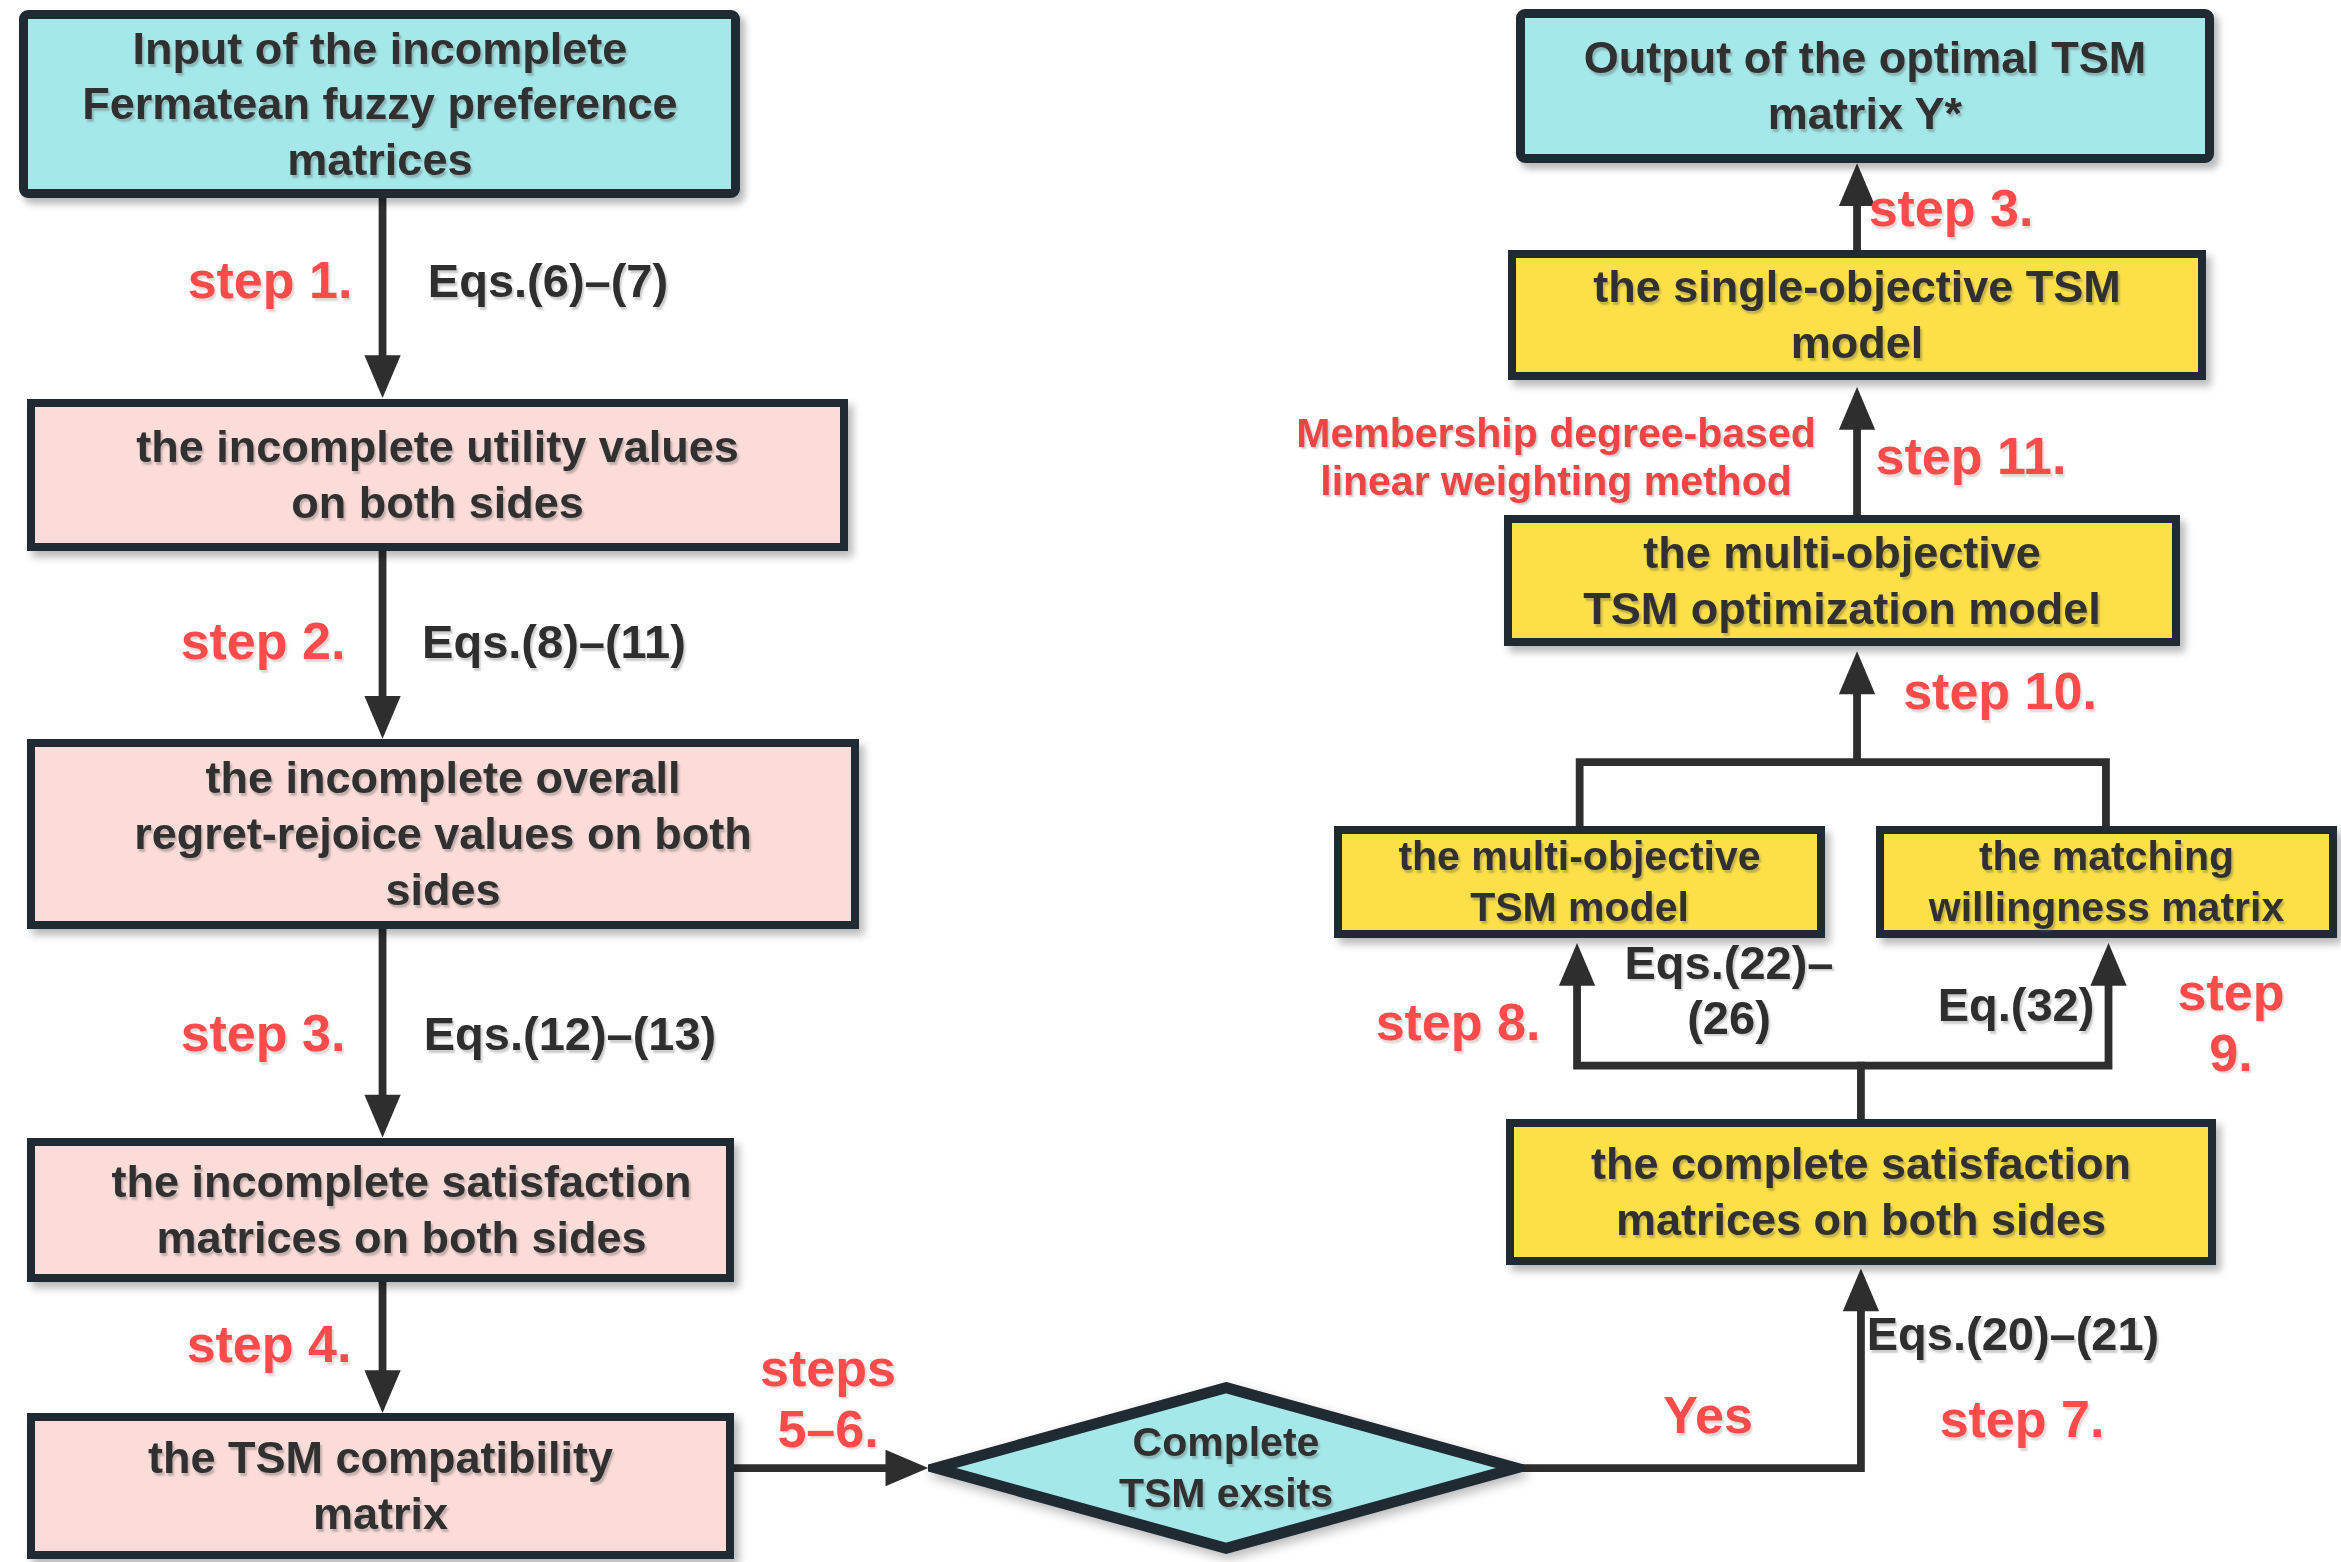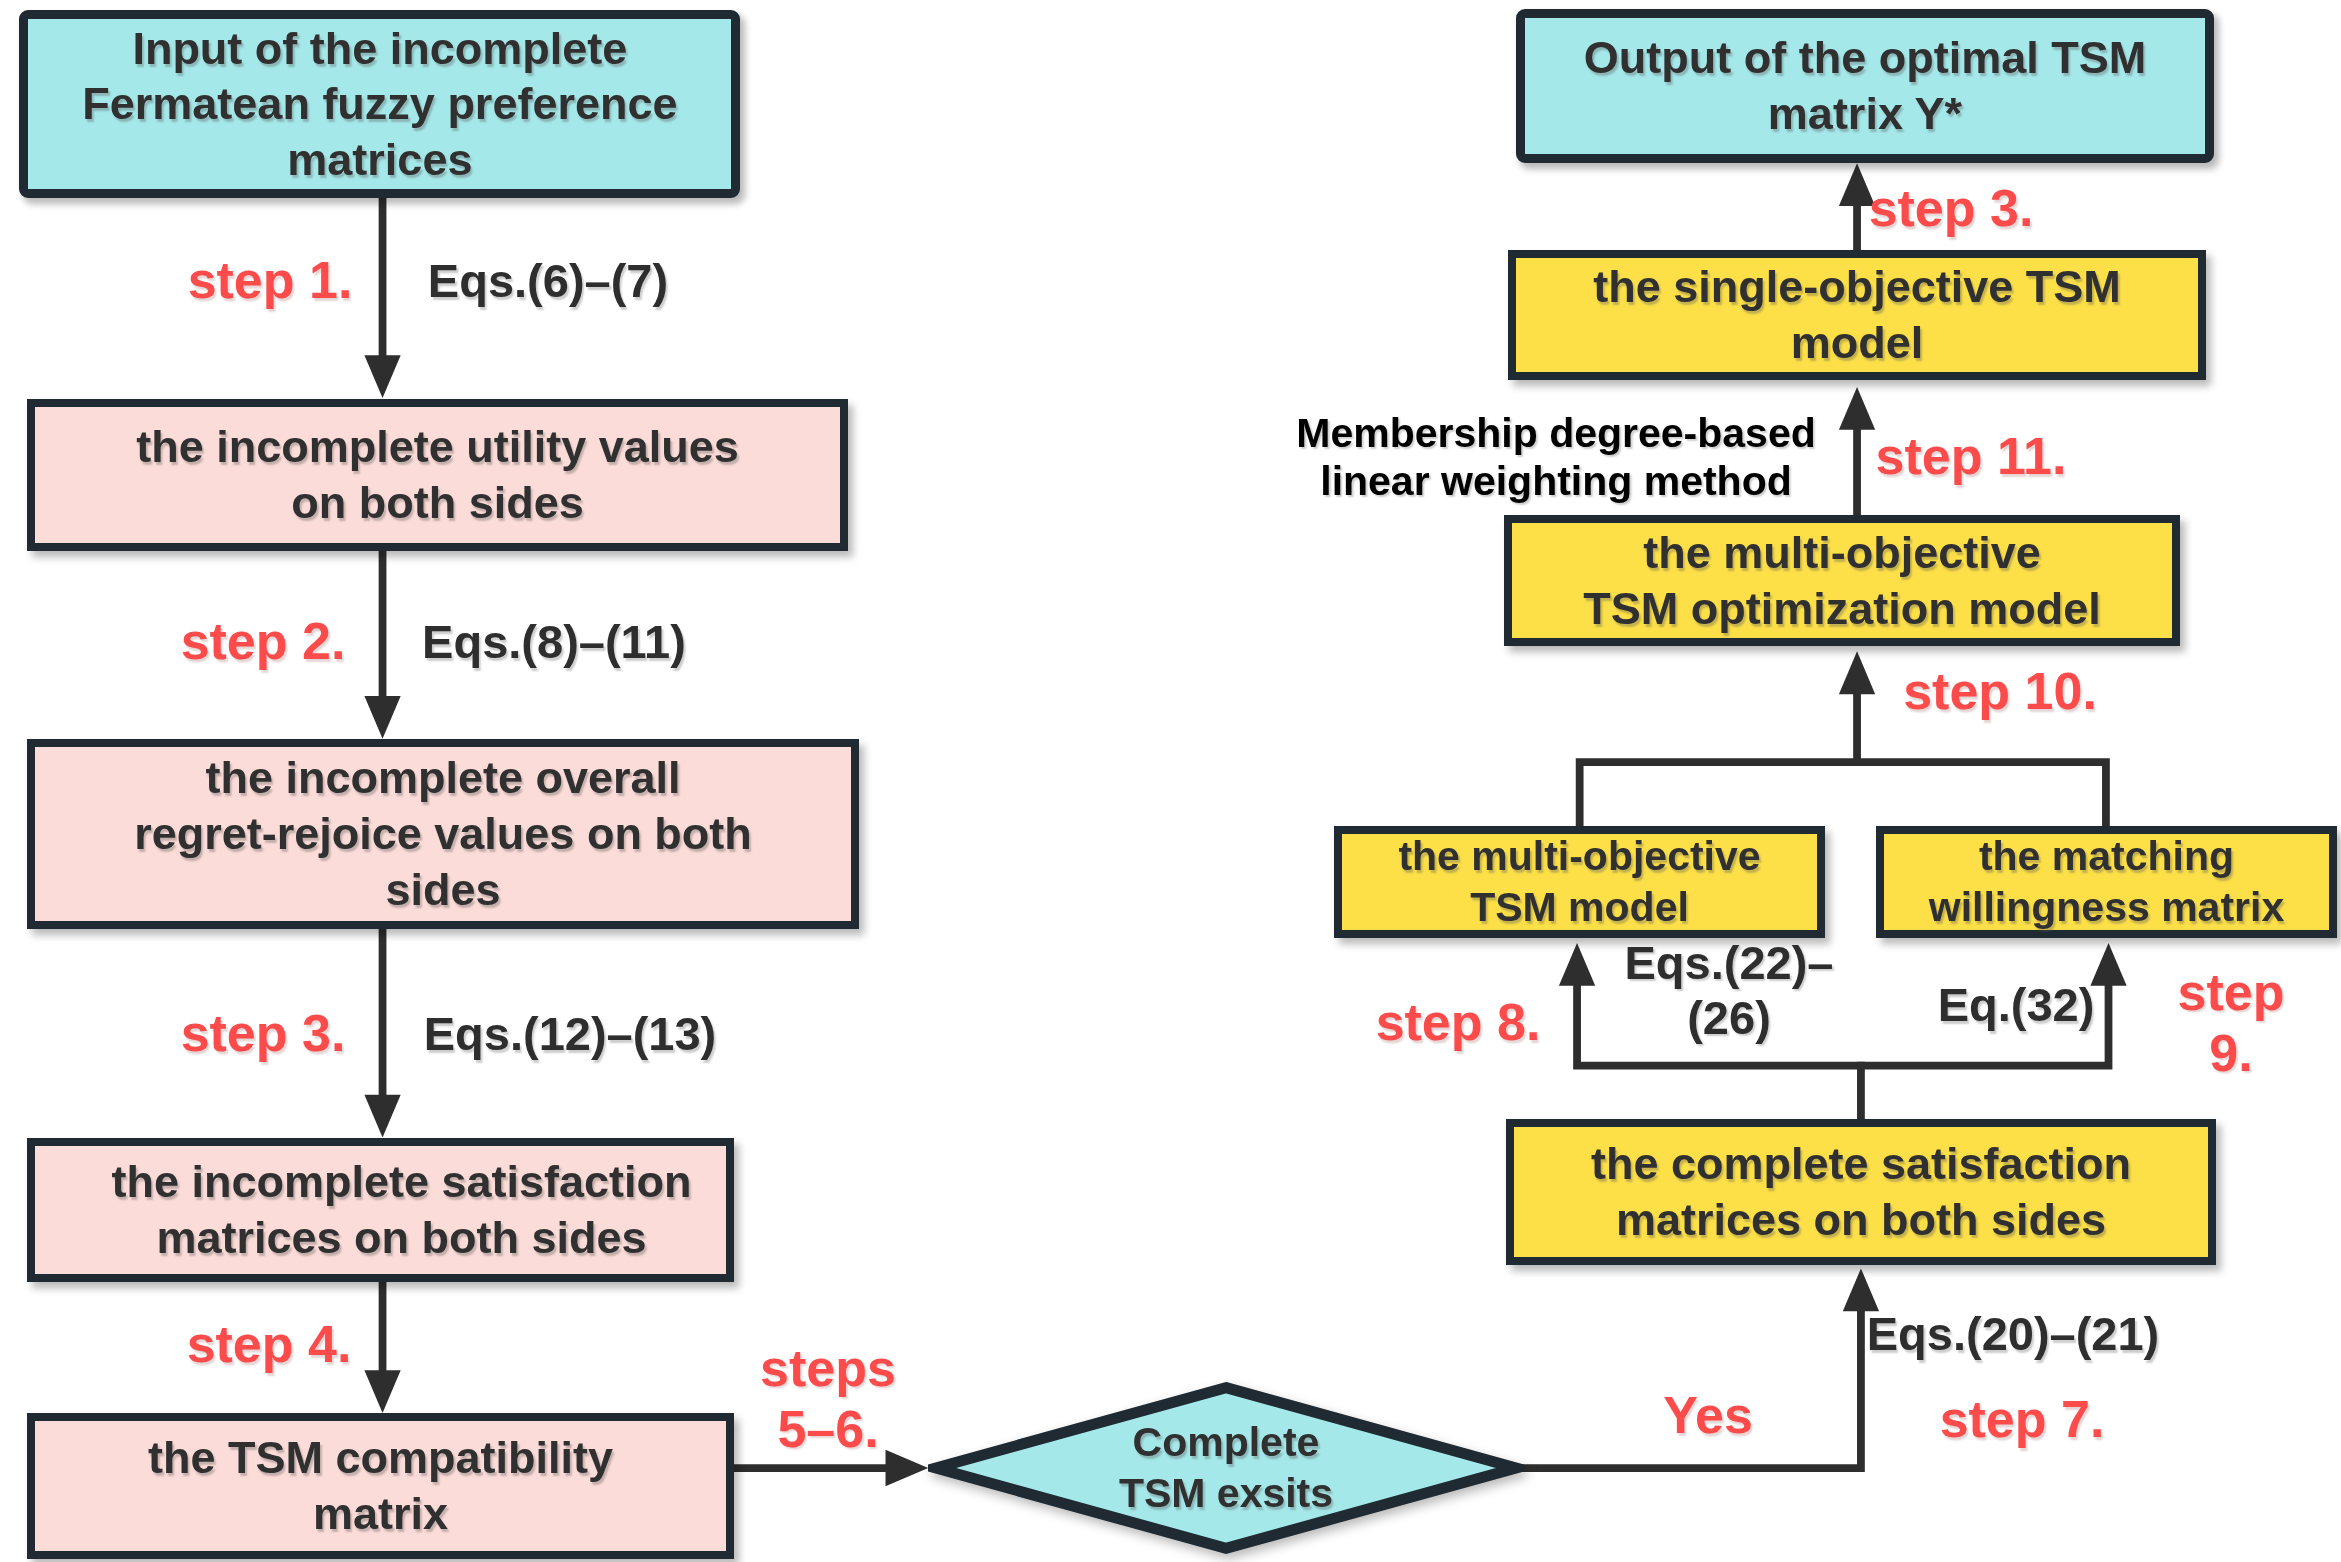--- a/index.html
+++ b/index.html
@@ -33,21 +33,21 @@
     display:flex;align-items:center;justify-content:center;text-align:center;
     font-weight:bold;color:#303030;font-size:41px;line-height:1.25;
     white-space:pre-line;text-shadow:1.9px 2.6px 1.9px rgba(90,90,90,.35);
   }
   .lbl{
     position:absolute;transform:translate(-50%,-50%);
     font-weight:bold;text-align:center;white-space:pre-line;line-height:1.18;
   }
   .red{color:#fb4b4b;font-size:52px;text-shadow:1.9px 2.6px 1.9px rgba(150,90,90,.25);}
   .eq{color:#2e2e2e;font-size:47px;text-shadow:1.9px 2.6px 1.9px rgba(90,90,90,.3);}
-  .dark{color:#000000;font-size:41px;text-shadow:1.9px 2.6px 1.9px rgba(90,90,90,.3);}
+  .dark{color:#ef4444;font-size:41px;text-shadow:1.9px 2.6px 1.9px rgba(90,90,90,.3);}
   .wire{stroke:#2e2e2e;stroke-width:12;fill:none;stroke-linecap:square;}
   .head{fill:#2e2e2e;stroke:none;}
 </style>
 </head>
 <body>
 
 <div id="canvas">
 
   <svg id="wires" viewBox="0 0 3613 2410">
     <path class="wire" d="M590,306 V548"></path>

